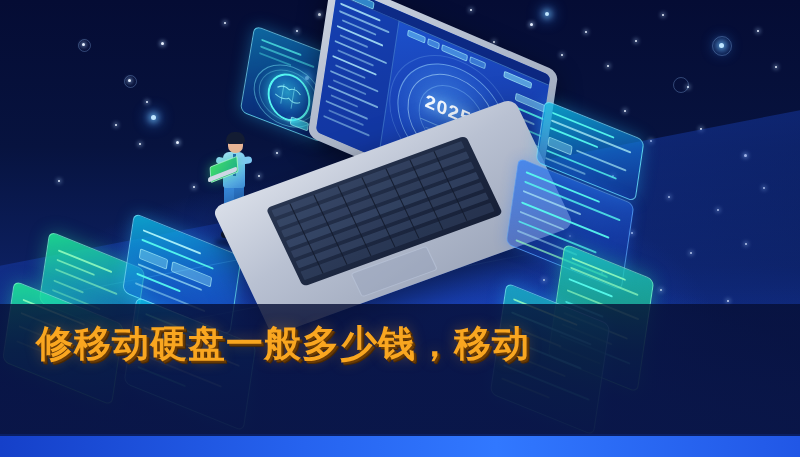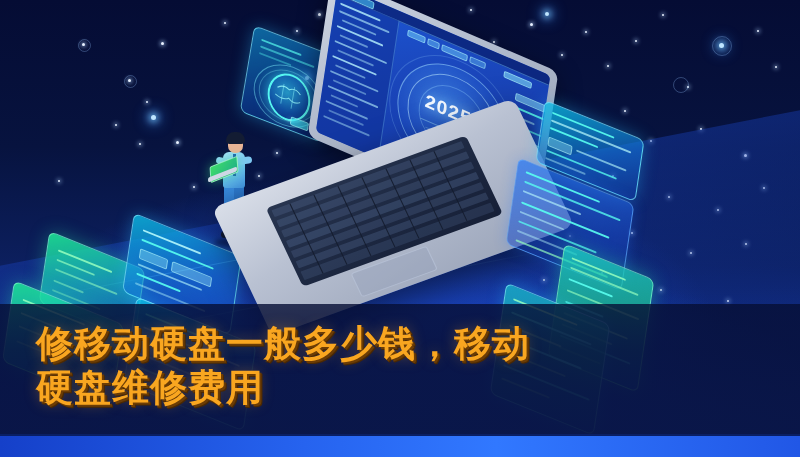--- a/index.html
+++ b/index.html
@@ -487,17 +487,17 @@
       <div class="line cy" style="left:10px; top:12px; width:74px;"></div>
       <div class="line" style="left:10px; top:26px; width:96px; opacity:.7;"></div>
       <div class="line cy" style="left:10px; top:40px; width:56px;"></div>
       <div class="line" style="left:10px; top:54px; width:82px; opacity:.6;"></div>
       <div class="line cy" style="left:10px; top:68px; width:48px; opacity:.7;"></div>
     </div>
   </div>
 
   <div class="overlay-band"></div>
 
-  <div class="headline"><span>修移动硬盘一般多少钱，移动</span><br><span>硬盘维修费用</span></div>
+  <div class="headline"><span>修移动硬盘一般多少钱，移动</span><br></div>
 
   <div class="bottom-bar"></div>
 
 </div>
 
 </body></html>

